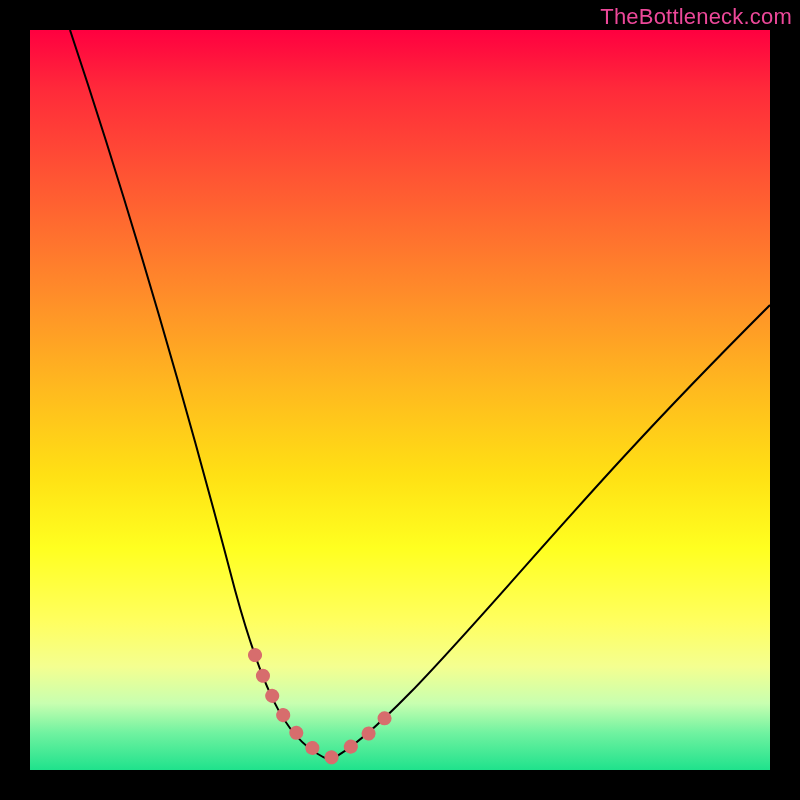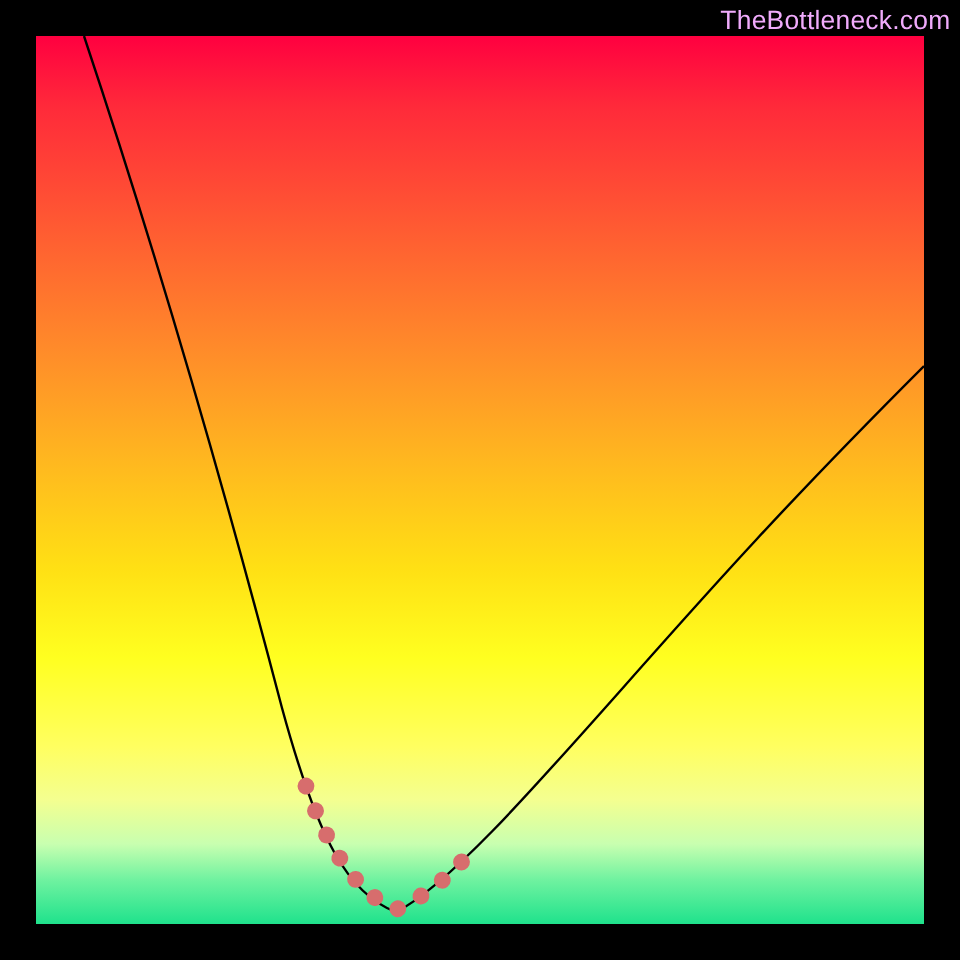--- a/index.html
+++ b/index.html
@@ -39,21 +39,21 @@
       #f4ff90 86%,
       #c8ffb0 91%,
       #70f2a0 95%,
       #1fe28c 100%
     );
   }
   .watermark {
     position: absolute;
     top: 4px;
     right: 8px;
-    color: #f0abfc;
+    color: #ec4899;
     font-size: 22px;
     font-weight: 400;
     letter-spacing: 0.2px;
     z-index: 10;
   }
   svg.curves {
     position: absolute;
     left: 30px;
     top: 30px;
     width: 740px;

